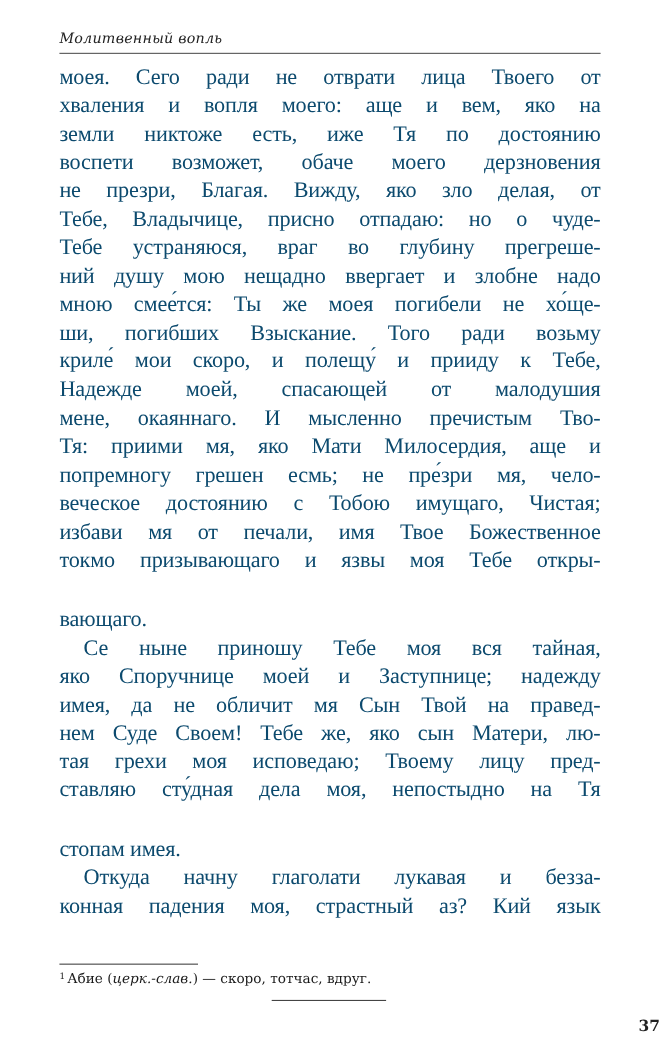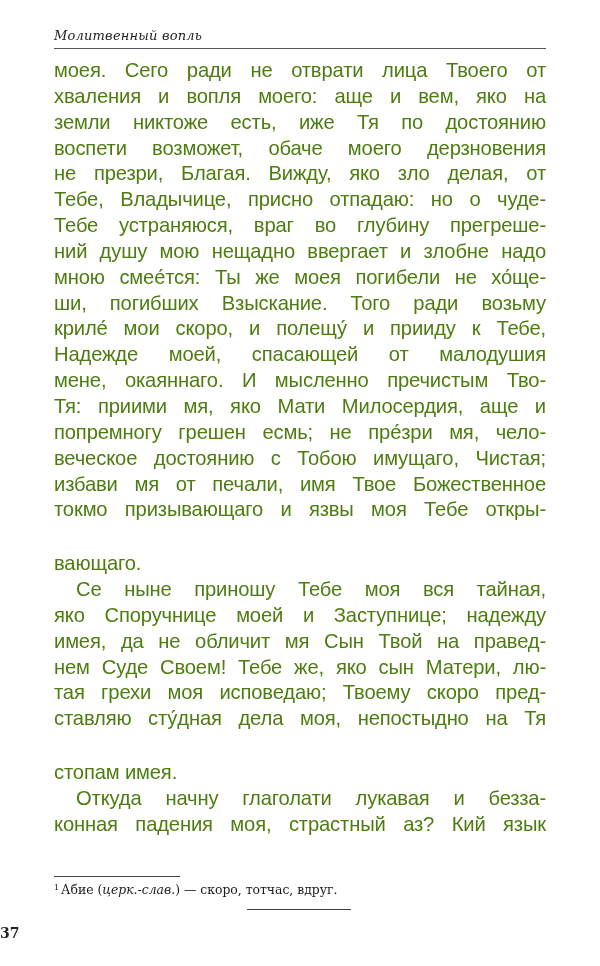--- a/index.html
+++ b/index.html
@@ -8,40 +8,40 @@
     position: absolute; left: 54px; width: 492px; top: 28px;
     text-align: left; font-family: "DejaVu Serif", serif; font-style: italic;
     font-size: 13px; color: #222; letter-spacing: 0.2px;
   }
   .head-rule {
     position: absolute; left: 54px; width: 492px; top: 48px; height: 0;
     border-top: 1.5px solid #555;
   }
   .body-text {
     position: absolute; left: 54px; width: 492px; top: 58px;
-    font-family: Liberation Sans, sans-serif; font-size: 20.2px; line-height: 25.85px;
-    color: #4d7c0f; letter-spacing: -0.15px;
+    font-family: Liberation Serif, serif; font-size: 20.2px; line-height: 25.85px;
+    color: #0c4a6e; letter-spacing: -0.15px;
   }
   .line { display: block; white-space: nowrap; text-align: justify; text-align-last: justify; height: 25.85px; }
   .line.last { text-align-last: left; margin-top: 28px; }
   .line.indent { padding-left: 22px; }
   .footnote-rule {
     position: absolute; left: 54px; width: 126px; top: 876px; border-top: 1px solid #444;
   }
   .footnote {
     position: absolute; left: 54px; top: 882px; width: 492px;
     font-family: "DejaVu Serif", serif; font-size: 12.4px; color: #1a1a1a; white-space: nowrap;
   }
   .footnote sup { font-size: 8px; vertical-align: 4px; margin-right: 2px; }
   .footnote .it { font-style: italic; }
   .page-rule {
     position: absolute; left: 247px; width: 104px; top: 909px; border-top: 1px solid #444;
   }
   .page-number {
-    position: absolute; left: 0; width: 600px; top: 925px; text-align: left;
+    position: absolute; left: 0; width: 600px; top: 925px; text-align: right;
     font-family: "DejaVu Serif", serif; font-size: 14px; font-weight: bold; color: #222;
   }
 </style>
 </head>
 <body>
 
 <div class="running-head">Молитвенный вопль</div>
 <div class="head-rule"></div>
 
 <div class="body-text">
@@ -61,21 +61,21 @@
   <span class="line">Тя: приими мя, яко Мати Милосердия, аще и</span>
   <span class="line">попремногу грешен есмь; не пре́зри мя, чело-</span>
   <span class="line">веческое достоянию с Тобою имущаго, Чистая;</span>
   <span class="line">избави мя от печали, имя Твое Божественное</span>
   <span class="line">токмо призывающаго и язвы моя Тебе откры-</span>
   <span class="line last">вающаго.</span>
   <span class="line indent">Се ныне приношу Тебе моя вся тайная,</span>
   <span class="line">яко Споручнице моей и Заступнице; надежду</span>
   <span class="line">имея, да не обличит мя Сын Твой на правед-</span>
   <span class="line">нем Суде Своем! Тебе же, яко сын Матери, лю-</span>
-  <span class="line">тая грехи моя исповедаю; Твоему скоро пред-</span>
+  <span class="line">тая грехи моя исповедаю; Твоему лицу пред-</span>
   <span class="line">ставляю сту́дная дела моя, непостыдно на Тя</span>
   <span class="line last">стопам имея.</span>
   <span class="line indent">Откуда начну глаголати лукавая и безза-</span>
   <span class="line">конная падения моя, страстный аз? Кий язык</span>
 </div>
 
 <div class="footnote-rule"></div>
 <div class="footnote">
   <sup>1</sup><span>Абие</span> (<span class="it">церк.-слав.</span>) <span>— скоро, тотчас, вдруг.</span>
 </div>

